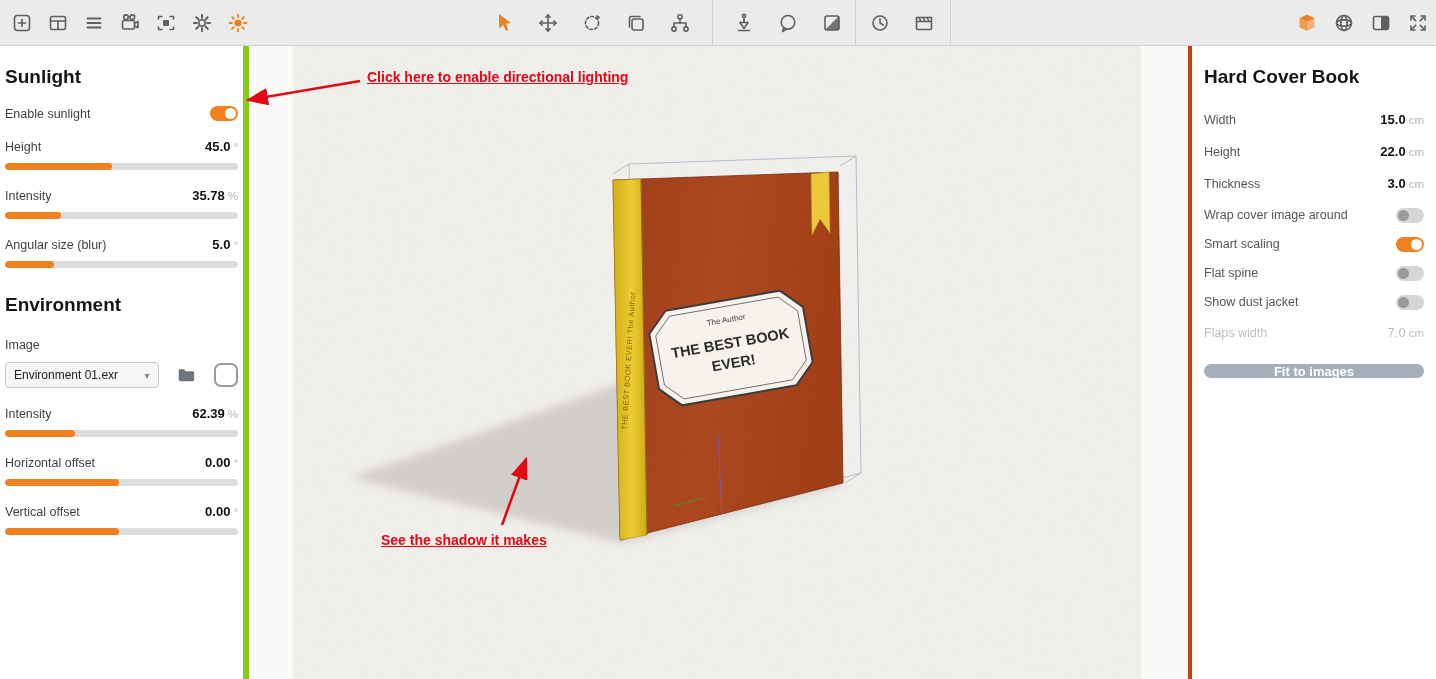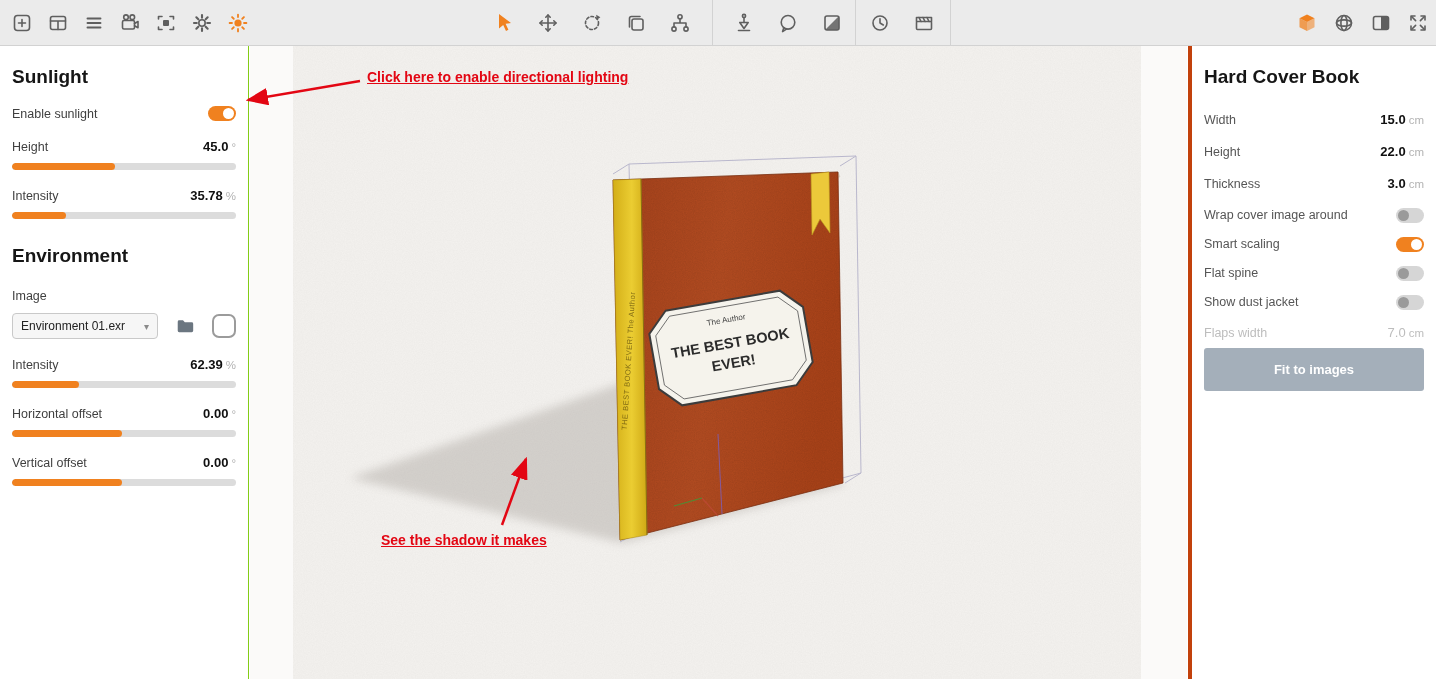--- a/index.html
+++ b/index.html
@@ -16,21 +16,21 @@
   .tb-btn.wide { width: 44px; }
   .tb-sep { position: absolute; top: 0; width: 1px; height: 45px; background: #d2d2d2; }
   .tb-btn svg { display: block; }
   .ic { stroke: #5f5f5f; fill: none; stroke-width: 1.6; stroke-linecap: round; stroke-linejoin: round; }
   .ic-fill { fill: #5f5f5f; stroke: none; }
   .ic-orange { stroke: #f0811f; fill: none; stroke-width: 1.8; stroke-linecap: round; }
   .ic-orange-fill { fill: #f0811f; stroke: none; }
 
   
   .left-panel { position: absolute; top: 46px; left: 0; width: 249px; bottom: 0;
-    background: #fff; border-right: 1px solid #84cc16; padding: 12px 12px; z-index: 5; }
+    background: #fff; border-right: 6px solid #84cc16; padding: 12px 5px; z-index: 5; }
   .right-panel { position: absolute; top: 46px; right: 0; width: 248px; bottom: 0;
     background: #fff; border-left: 4px solid #c2410c; padding: 12px 12px; z-index: 5; }
   .panel-title { font-size: 19px; font-weight: bold; color: #161616; margin: 8px 0 0 0; }
   .row { display: flex; align-items: flex-end; justify-content: space-between; }
   .lbl { font-size: 12.5px; color: #3f3f3f; }
   .val { font-size: 13px; font-weight: bold; color: #101010; white-space: nowrap; }
   .unit { font-size: 11.5px; color: #b3b3b3; font-weight: normal; margin-left: 3px; }
   .param { margin-top: 18px; }
   .track { margin-top: 9px; height: 7px; border-radius: 4px; background: #dcdcdc; position: relative; overflow: hidden; cursor: pointer; }
   .fill { position: absolute; left: 0; top: 0; bottom: 0; background: #f0811f; border-radius: 4px; }
@@ -49,22 +49,22 @@
     font-size: 12px; color: #222; cursor: pointer; }
   .select .chev { color: #8a8a8a; font-size: 10px; margin-left: 6px; }
   .folder-btn { width: 28px; height: 26px; display: flex; align-items: center; justify-content: center; cursor: pointer; }
   
   .r-row { display: flex; align-items: center; justify-content: space-between; margin-top: 19px; }
   .r-row.first { margin-top: 24px; }
   .r-row.dim { margin-top: 13px; }
   .t-row { display: flex; align-items: center; justify-content: space-between; margin-top: 13px; height: 16px; }
   .t-row.firstt { margin-top: 16px; }
   .disabled .lbl, .disabled .val, .disabled .unit { color: #bdbdbd; font-weight: normal; }
-  .fit-btn { margin-top: 8px; width: 100%; height: 43px; background: #a4afba; color: #fff;
-    font-size: 13px; font-weight: bold; border: none; border-radius: 3px; cursor: pointer;
+  .fit-btn { margin-top: 24px; width: 100%; height: 14px; background: #a4afba; color: #fff;
+    font-size: 13px; font-weight: bold; border: none; border-radius: 14px; cursor: pointer;
     font-family: "Liberation Sans", sans-serif; }
 
   
   .canvas { position: absolute; top: 46px; left: 250px; width: 937px; bottom: 0; background: #fcfbfa; z-index: 1; }
   .canvas svg { display: block; }
 
   
   .annotation-text { position: absolute; color: #e30613; font-weight: bold; font-size: 14px;
     text-decoration: underline; white-space: nowrap; z-index: 60; }
   #anno-enable { left: 367px; top: 69px; }
@@ -255,20 +255,29 @@
   <div class="param">
     <div class="row">
       <span class="lbl">Intensity</span>
       <span class="val"><span>35.78</span><span class="unit">%</span></span>
     </div>
     <div class="track">
         <div class="fill" style="width: 24%;"></div>
       </div>
   </div>
 
+  <div class="param">
+    <div class="row">
+      <span class="lbl">Angular size (blur)</span>
+      <span class="val"><span>5.0</span><span class="unit">°</span></span>
+    </div>
+    <div class="track">
+        <div class="fill" style="width: 21%;"></div>
+      </div>
+  </div>
 
 
   <h2 class="panel-title section-title">Environment</h2>
 
   <span class="lbl img-label">Image</span>
 
   <div class="env-row">
     <div class="select">
       <span>Environment 01.exr</span>
       <span class="chev">▾</span>

